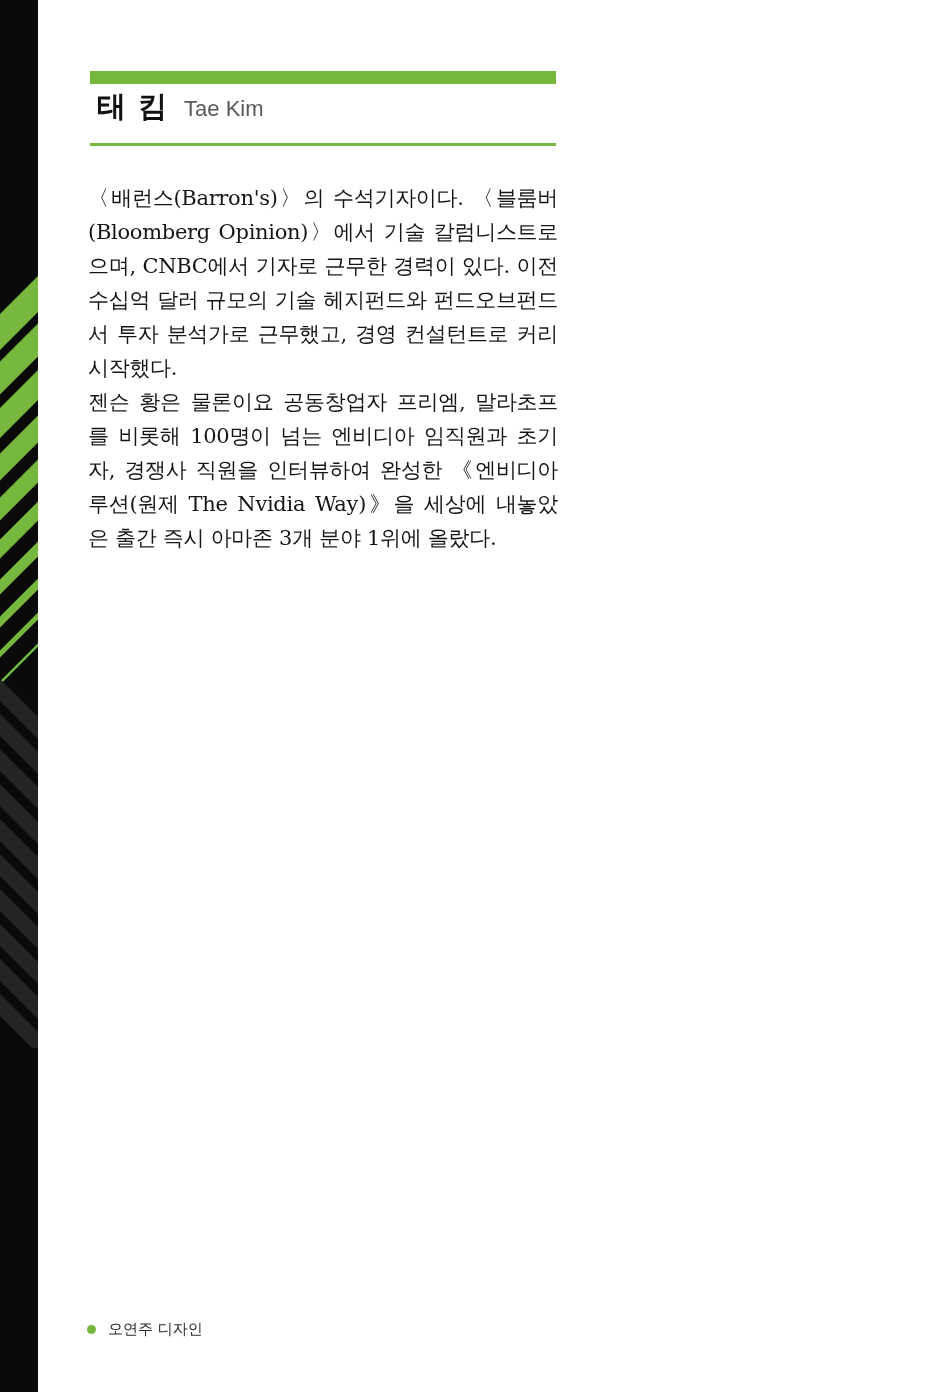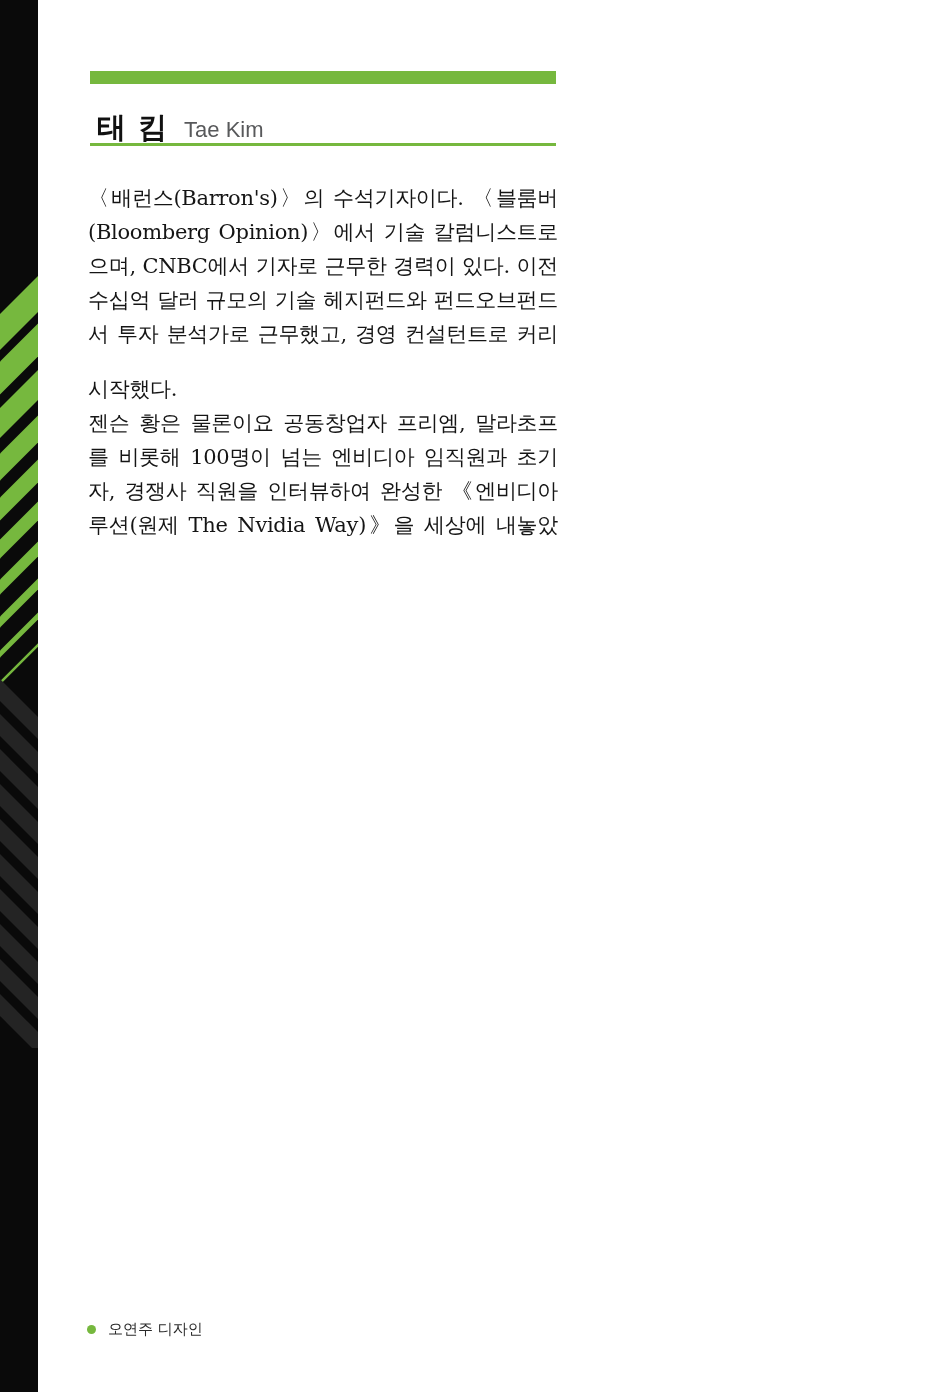--- a/index.html
+++ b/index.html
@@ -11,21 +11,21 @@
     font-family:"Liberation Sans","DejaVu Sans",sans-serif;
   }
   
   .spine{position:absolute;left:0;top:0;width:38px;height:1392px;}
   
   .accent-bar{
     position:absolute;left:90px;top:71px;width:466px;height:13px;
     background:#76B83E;
   }
   .author-row{
-    position:absolute;left:97px;top:108px;width:460px;height:40px;
+    position:absolute;left:97px;top:87px;width:460px;height:40px;
     display:flex;align-items:baseline;gap:16px;
   }
   .author-ko{
     font-weight:bold;font-size:29px;color:#111;
     letter-spacing:1px;
     font-family:"DejaVu Sans","Liberation Sans",sans-serif;
   }
   .author-en{
     font-size:22px;color:#58595b;
     font-family:"Liberation Sans","DejaVu Sans",sans-serif;
@@ -43,21 +43,20 @@
   }
   .bline{
     height:34px;line-height:34px;
     overflow:hidden;
     text-align:justify;
     text-align-last:justify;
   }
   .bline.para-end{
     text-align:center;
     text-align-last:left;
-    margin-top:21px;
   }
   
   .credit{
     position:absolute;left:87px;top:1318px;
     display:flex;align-items:center;gap:12px;
   }
   .credit-bullet{
     width:9px;height:9px;border-radius:50%;
     background:#76B83E;flex:0 0 auto;
   }
@@ -115,20 +114,21 @@
     <div class="bline">〈배런스(Barron's)〉의 수석기자이다. 〈블룸버그 오피니언</div>
     <div class="bline">(Bloomberg Opinion)〉에서 기술 칼럼니스트로 활동했</div>
     <div class="bline">으며, CNBC에서 기자로 근무한 경력이 있다. 이전에</div>
     <div class="bline">수십억 달러 규모의 기술 헤지펀드와 펀드오브펀드에</div>
     <div class="bline">서 투자 분석가로 근무했고, 경영 컨설턴트로 커리어를</div>
     <div class="bline para-end">시작했다.</div>
     <div class="bline">젠슨 황은 물론이요 공동창업자 프리엠, 말라초프스키</div>
     <div class="bline">를 비롯해 100명이 넘는 엔비디아 임직원과 초기 투자</div>
     <div class="bline">자, 경쟁사 직원을 인터뷰하여 완성한 《엔비디아 레볼</div>
     <div class="bline">루션(원제 The Nvidia Way)》을 세상에 내놓았고, 이 책</div>
+    <div class="bline para-end">은 출간 즉시 아마존 3개 분야 1위에 올랐다.</div>
   </div>
 
   <div class="credit">
     <span class="credit-bullet"></span>
     <span class="credit-text">오연주 디자인</span>
   </div>
 
 </div>
 
 </body></html>

